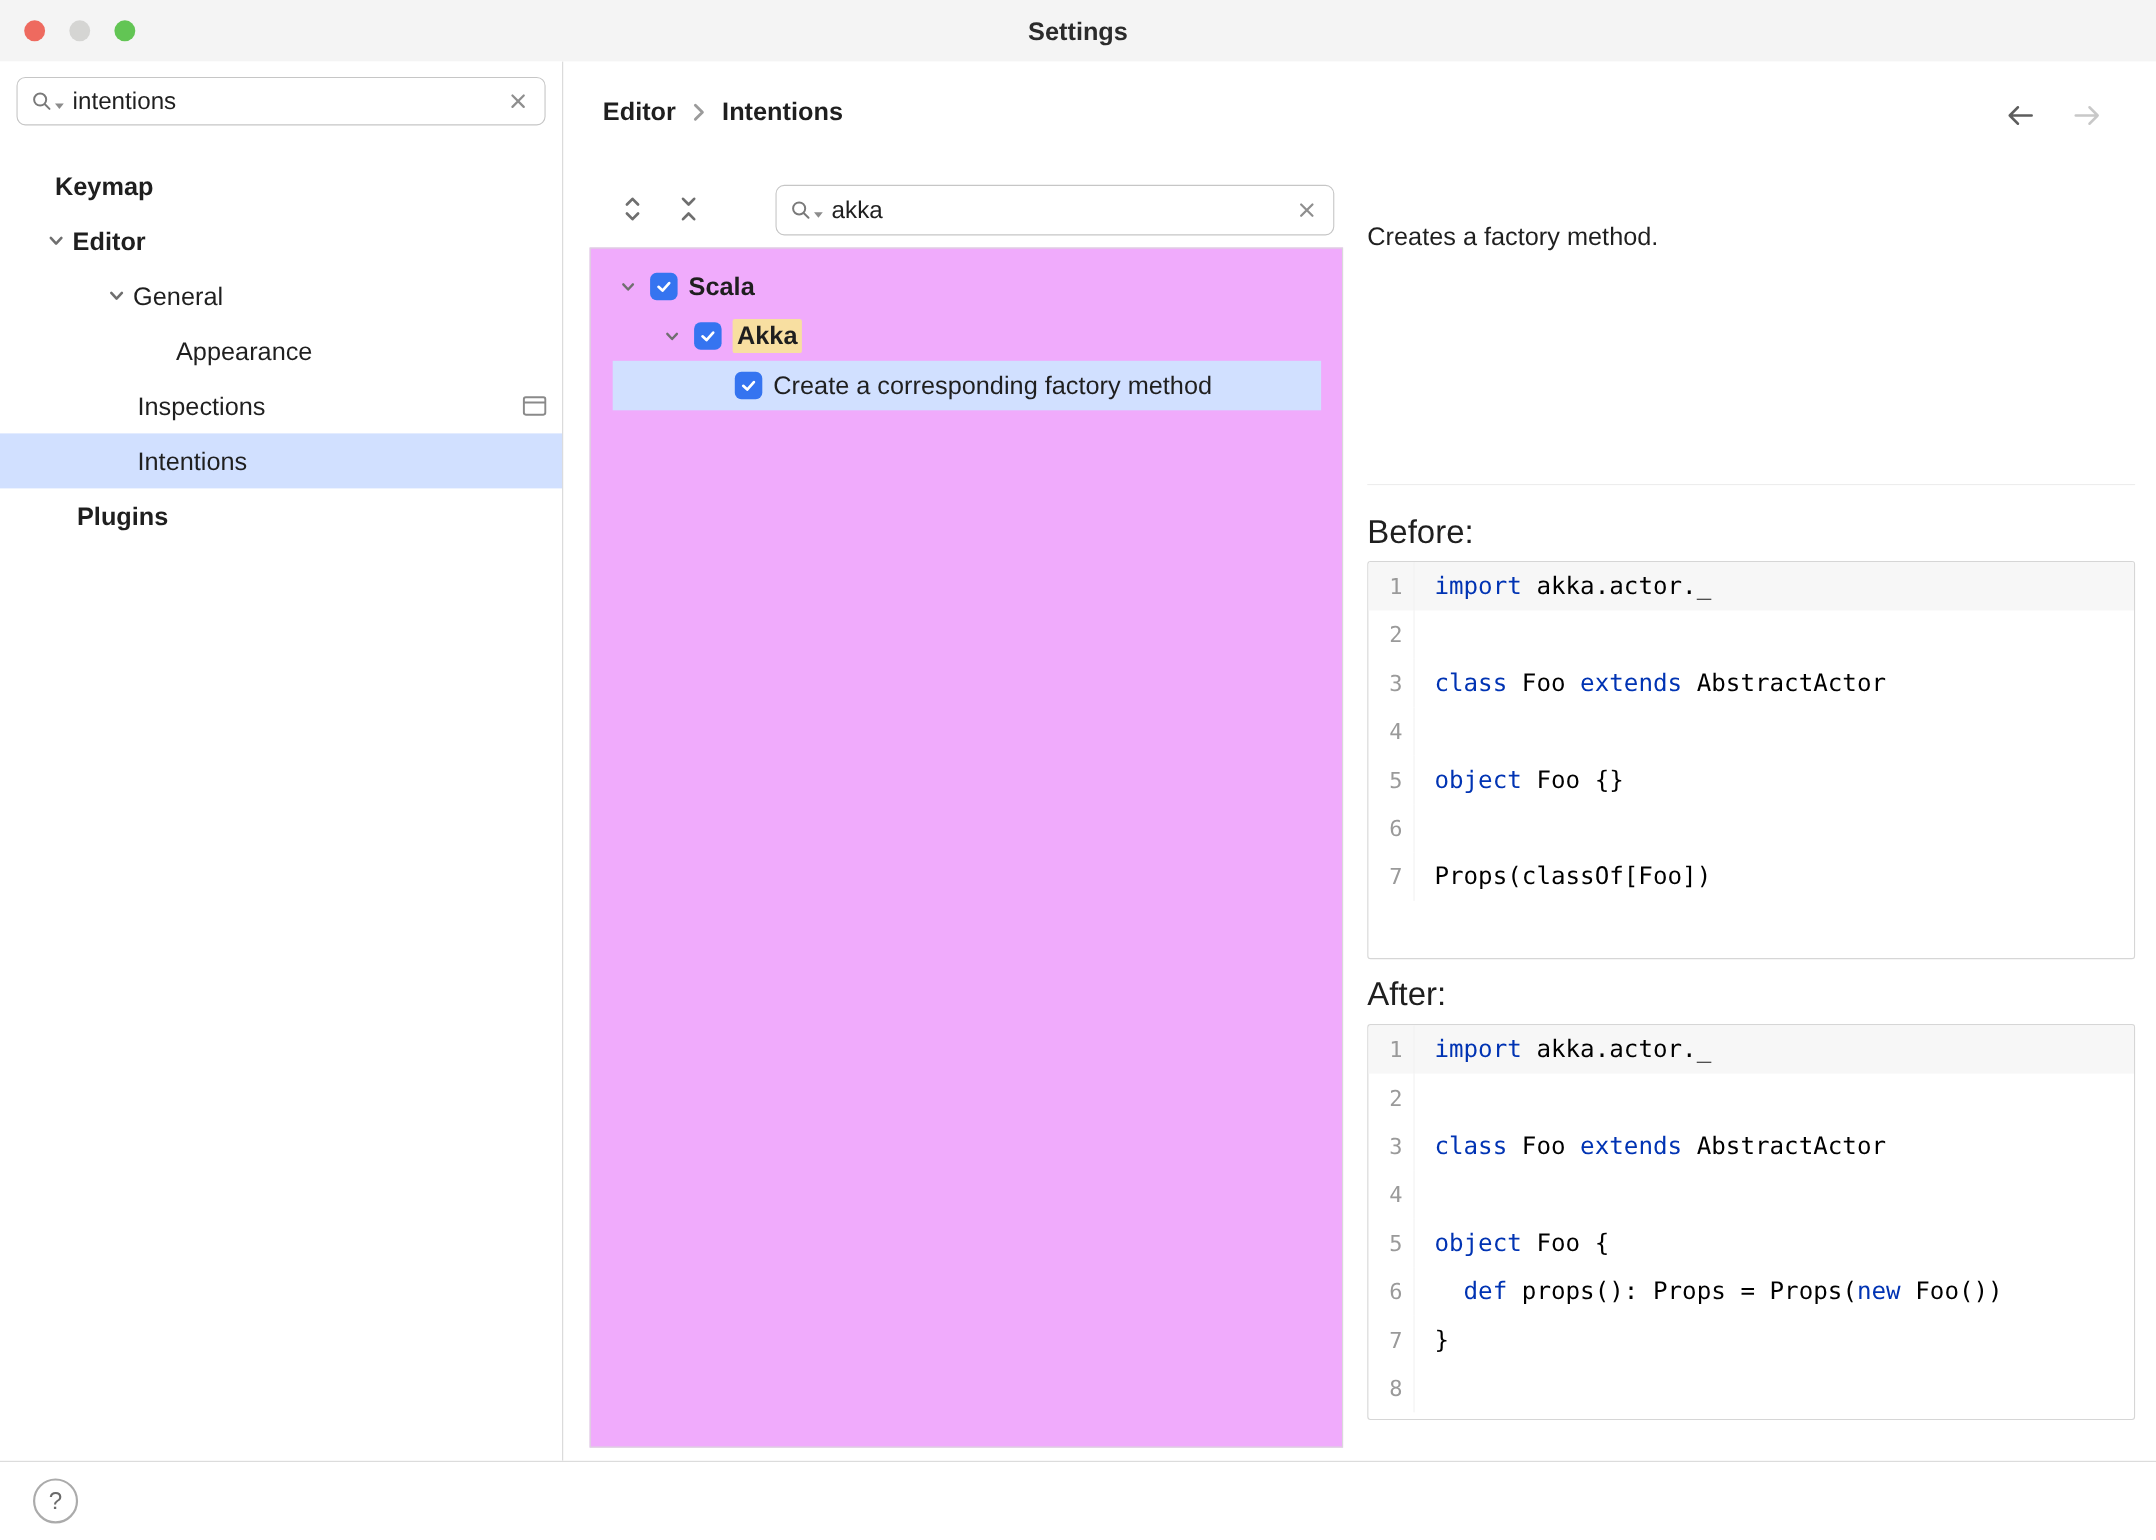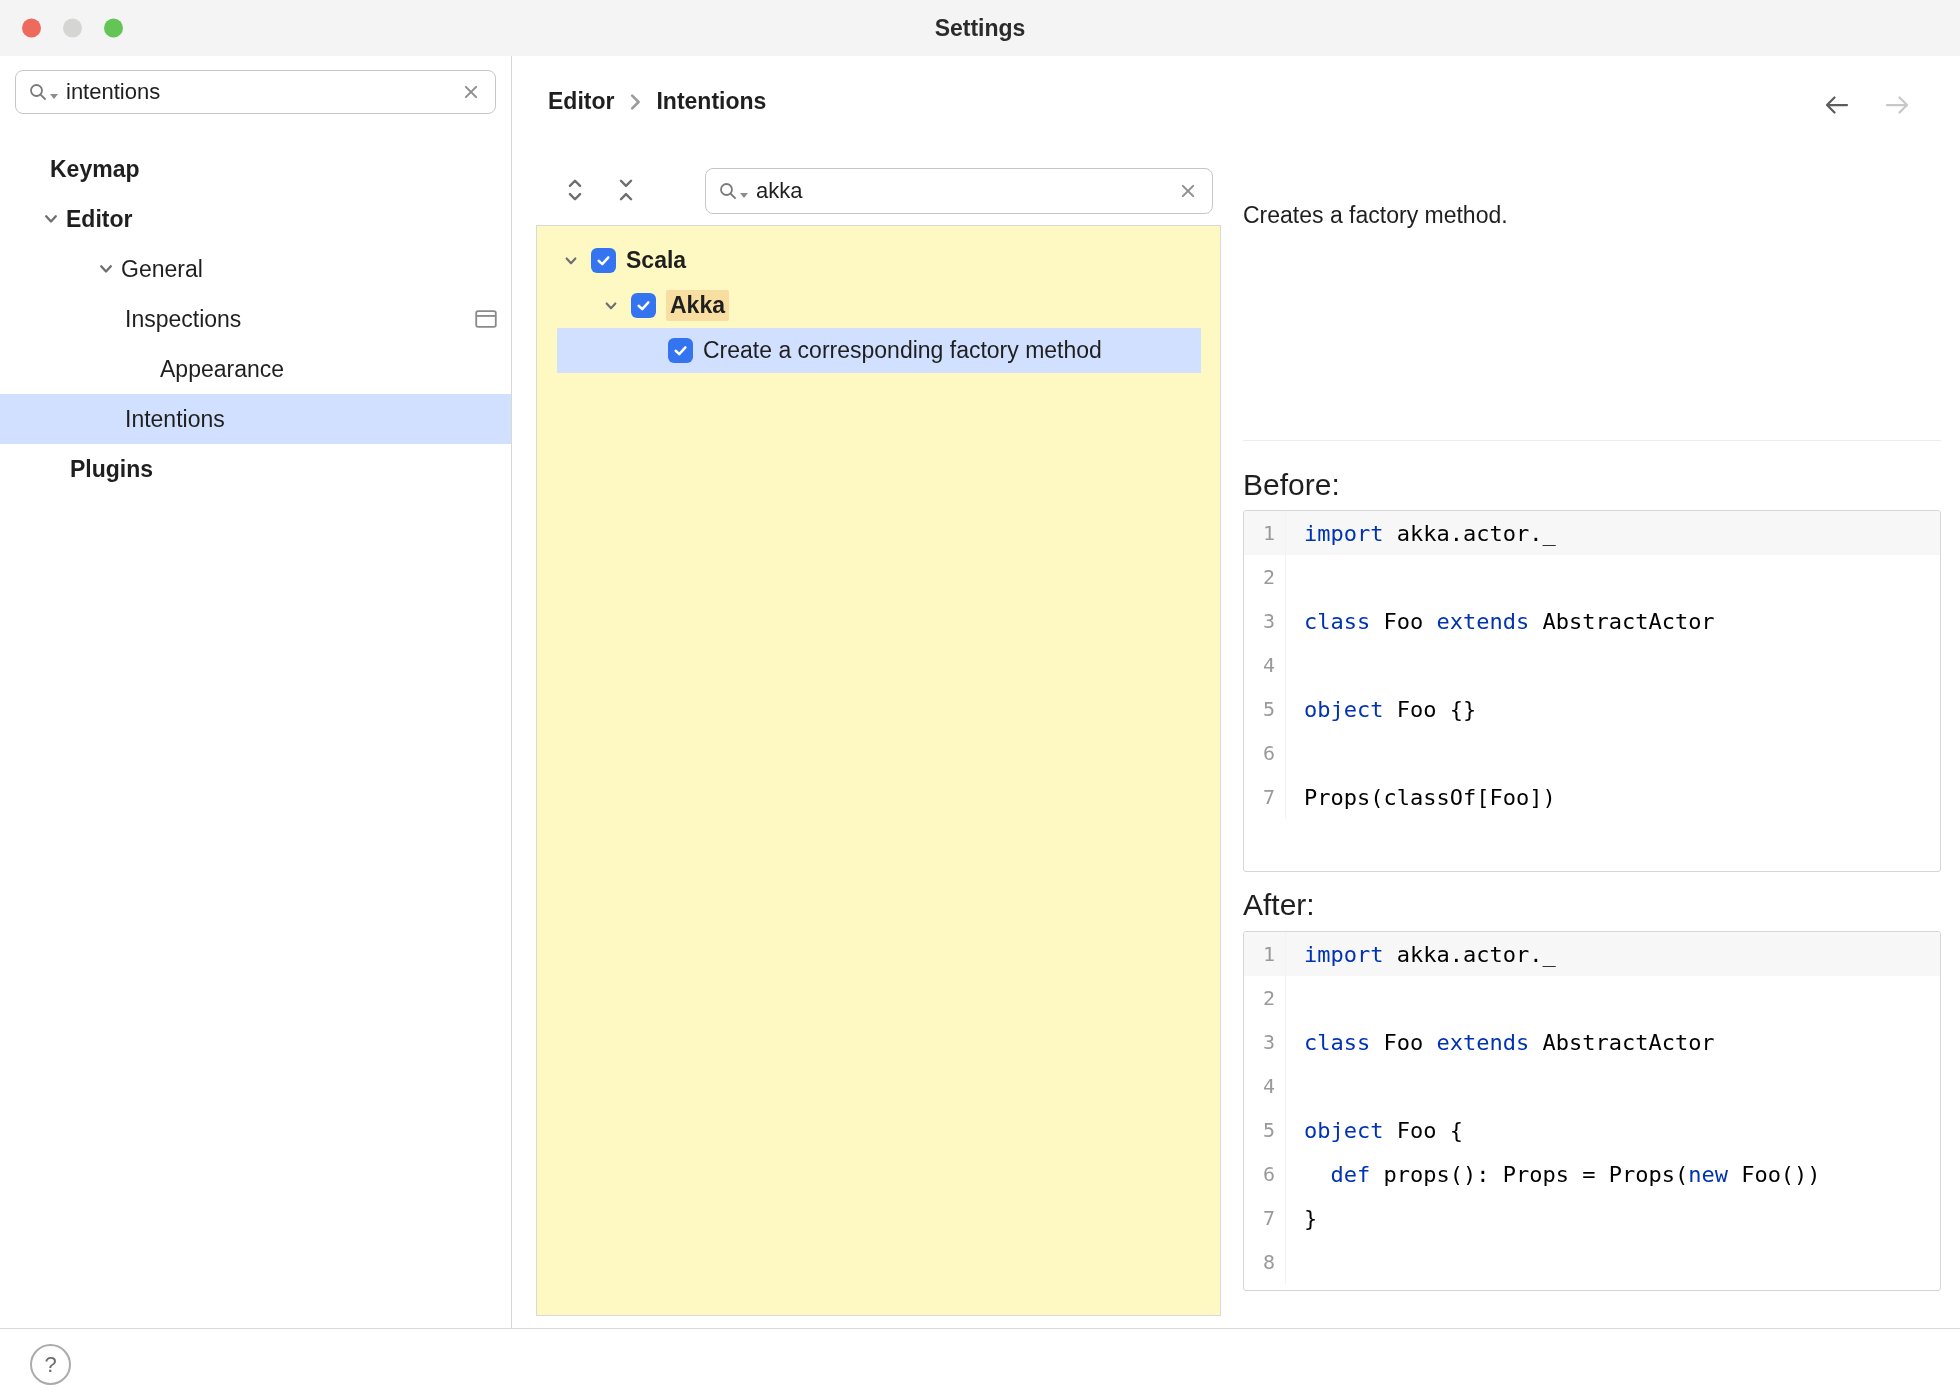--- a/index.html
+++ b/index.html
@@ -50,21 +50,21 @@
   .crumb { cursor:pointer; }
   .nav-arrows { position:absolute; top:36px; right:48px; display:flex; gap:30px; align-items:center; }
   .nav-arrow { cursor:pointer; display:flex; align-items:center; }
 
   .tool-icons { position:absolute; left:49px; top:121px; display:flex; gap:25px; }
   .tool-icon { width:26px; height:26px; display:flex; align-items:center; justify-content:center; cursor:pointer; }
 
   .tree-search { position:absolute; left:192px; top:112px; width:508px; height:46px; }
 
   .tree-panel { position:absolute; left:23px; top:169px; width:685px; height:1091px;
-                border:1px solid #d9d9d9; background:#fef9c3; padding-top:12px; }
+                border:1px solid #d9d9d9; background:#f0abfc; padding-top:12px; }
   .t-row { height:45px; display:flex; align-items:center; font-size:23px; color:#1f1f1f; }
   .t-row .t-chevron { width:20px; flex:none; display:flex; align-items:center; }
   .t-gap { width:10px; flex:none; }
   .t-row.r-scala { padding-left:24px; font-weight:bold; }
   .t-row.r-akka { padding-left:64px; font-weight:bold; }
   .t-row.r-factory { margin:0 19px 0 20px; padding-left:111px; background:var(--selection, #d1e0ff); font-weight:normal; }
   .match { background:var(--match-highlight, #f8dfa1); padding:2px 4px; border-radius:2px; }
 
   .checkbox { width:25px; height:25px; border-radius:6px; background:var(--accent, #3574f0); flex:none;
               display:flex; align-items:center; justify-content:center; cursor:pointer; }
@@ -143,31 +143,31 @@
           <span>Editor</span>
         </div>
         <div class="nav-item pl-general">
           <span class="nav-chevron">
               <svg width="22" height="22" viewBox="0 0 16 16">
                 <path d="M4.5 6 L8 9.8 L11.5 6" fill="none" stroke="#6f6f6f" stroke-width="1.7" stroke-linecap="round" stroke-linejoin="round"></path>
               </svg>
             </span>
           <span>General</span>
         </div>
+        <div class="nav-item pl-appearance">
+          <span>Appearance</span>
+        </div>
         <div class="nav-item pl-l2">
           <span>Inspections</span>
           <span class="nav-right-icon">
             <svg width="22" height="20" viewBox="0 0 18 16">
                 <rect x="1" y="1.5" width="16" height="13" rx="1.5" fill="none" stroke="#8a8a8a" stroke-width="1.5"></rect>
                 <line x1="1" y1="5.5" x2="17" y2="5.5" stroke="#8a8a8a" stroke-width="1.5"></line>
               </svg>
           </span>
-        </div>
-        <div class="nav-item pl-appearance">
-          <span>Appearance</span>
         </div>
         <div class="nav-item selected pl-l2">
           <span>Intentions</span>
         </div>
         <div class="nav-item bold pl-plugins">
           <span>Plugins</span>
         </div>
       </div>
     </div>
 

